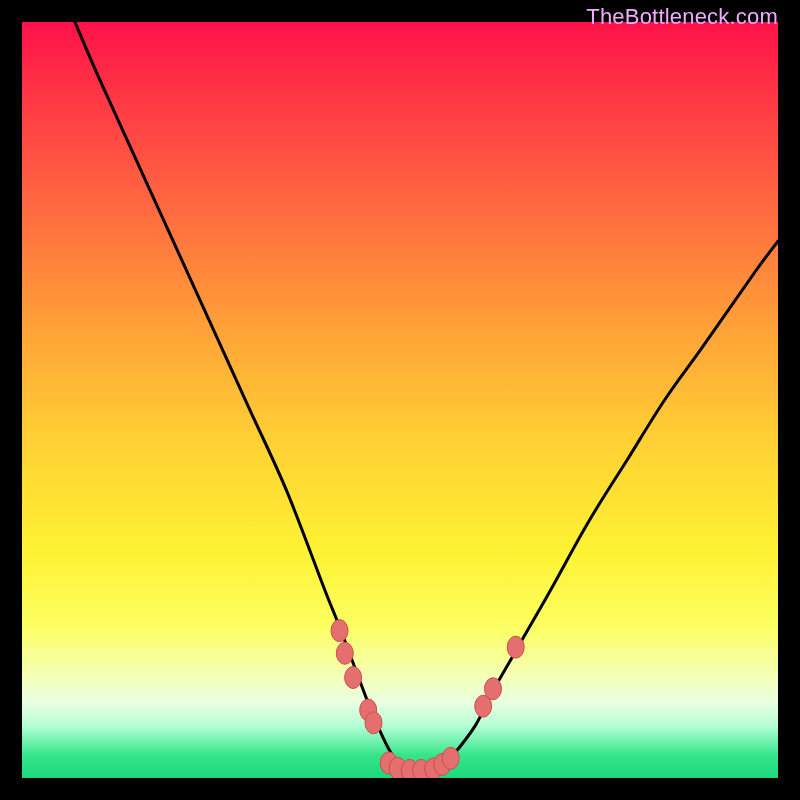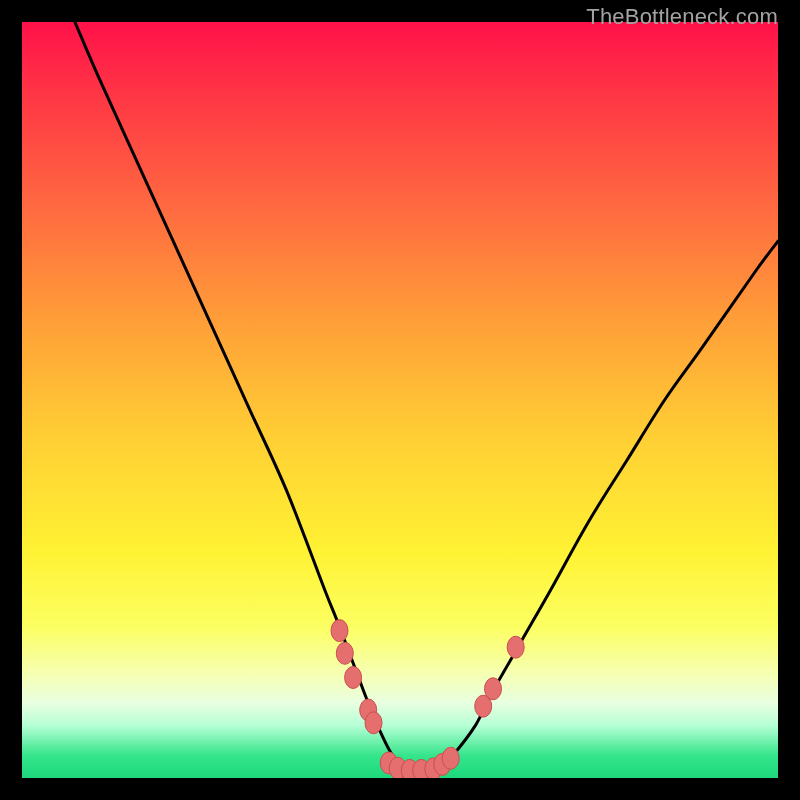--- a/index.html
+++ b/index.html
@@ -45,21 +45,21 @@
     position: absolute;
     left: 0;
     top: 0;
     width: 756px;
     height: 756px;
   }
   .attribution {
     position: absolute;
     right: 22px;
     top: 4px;
-    color: #a3a3a3;
+    color: #f0abfc;
     font-size: 22px;
     font-weight: 500;
     letter-spacing: 0.2px;
   }
 </style>
 </head>
 <body>
 
 <div class="frame">
   <div class="plot">

